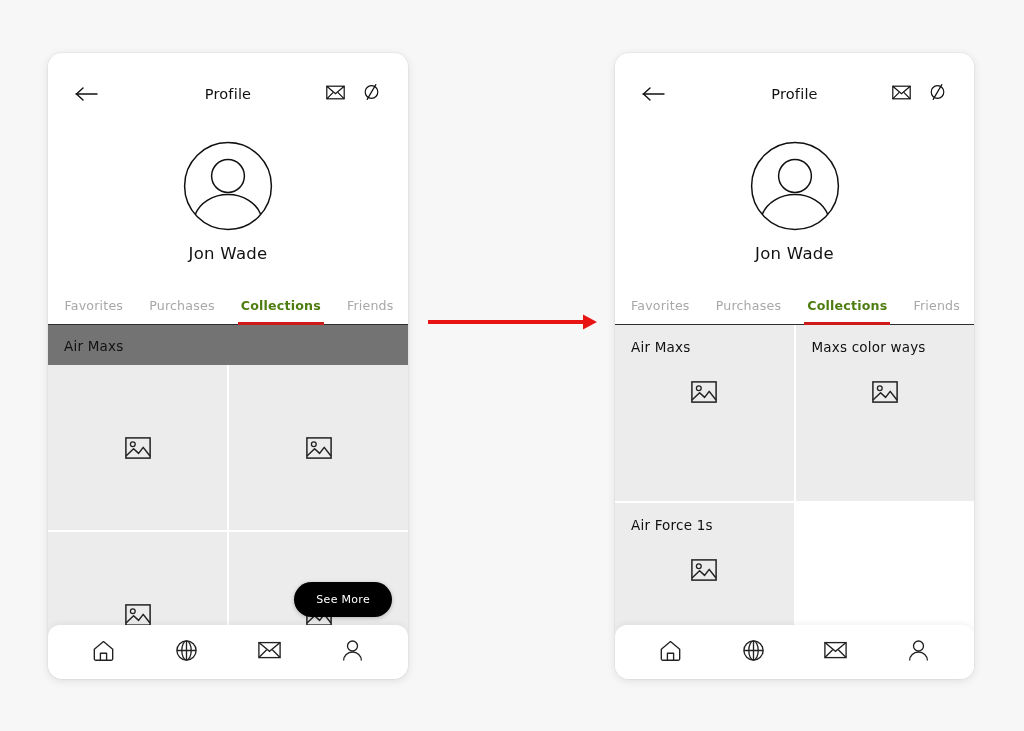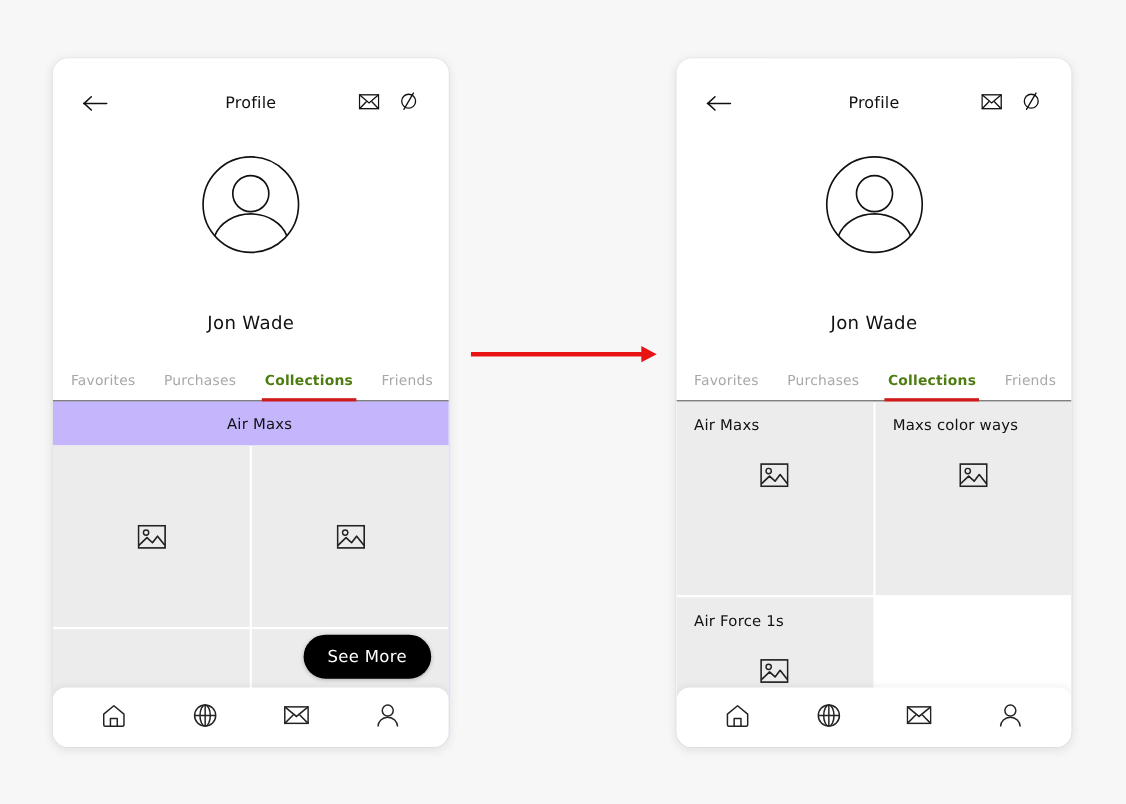--- a/index.html
+++ b/index.html
@@ -61,21 +61,20 @@
   }
   .topbar .actions .ic { cursor: pointer; display: block; }
 
   
   .profile {
     flex: 0 0 auto;
     display: flex;
     flex-direction: column;
     align-items: center;
     padding-top: 6px;
-    gap: 40px;
   }
   .avatar { display: block; }
   .uname {
     margin-top: 9px;
     font-size: 16.5px;
     color: #111;
     letter-spacing: 0.3px;
   }
 
   
@@ -109,22 +108,21 @@
     bottom: -1.6px;
     height: 3.2px;
     background: #cf1a1a;
   }
 
   
   .body {
     flex: 1 1 auto;
     position: relative;
     overflow: hidden;
-    background: #c4b5fd;
-    text-align: center;
+    background: #737373;
   }
   .section-title {
     font-size: 13.5px;
     color: #111;
     padding: 13px 0 11px 16px;
     letter-spacing: 0.2px;
   }
   .grid {
     display: grid;
     grid-template-columns: 1fr 1fr;
@@ -157,21 +155,21 @@
   #phone-right .grid { grid-auto-rows: 176px; }
   #phone-right .tile .ph { top: 56px; }
 
   
   .see-more {
     position: absolute;
     right: 16px;
     bottom: 62px;
     background: #000000;
     color: #ffffff;
-    font-size: 15px;
+    font-size: 11px;
     padding: 11px 22px;
     border-radius: 999px;
     cursor: pointer;
     letter-spacing: 0.3px;
     z-index: 5;
     box-shadow: 0 1px 4px rgba(0,0,0,0.25);
   }
 
   
   .bottomnav {

